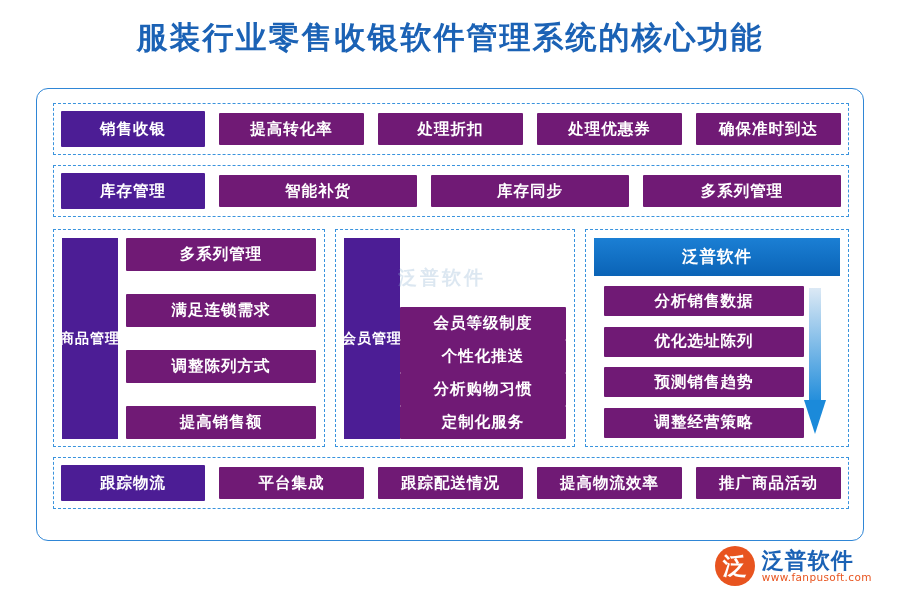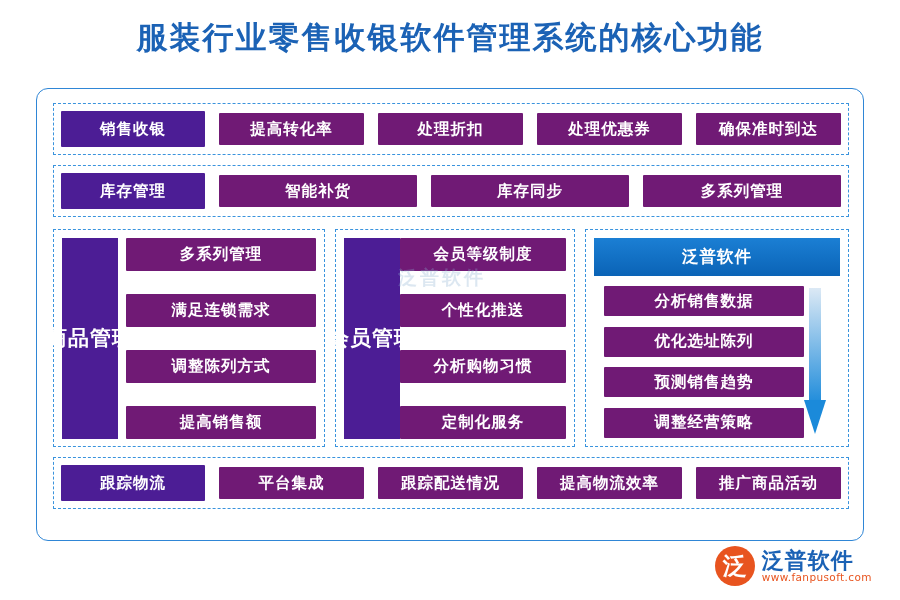--- a/index.html
+++ b/index.html
@@ -94,40 +94,40 @@
   #box-goods  { left: 16px;  top: 140px; width: 272px; height: 218px; }
   #box-member { left: 298px; top: 140px; width: 240px; height: 218px; }
   #box-data   { left: 548px; top: 140px; width: 264px; height: 218px; }
 
   .side-label {
     position: absolute;
     left: 8px;
     top: 8px;
     width: 56px;
     height: 201px;
-    font-size: 21px;
+    font-size: 14px;
     line-height: 19px;
     text-align: center;
     padding: 0 10px;
   }
   .stack {
     position: absolute;
     top: 8px;
     display: flex;
     flex-direction: column;
     justify-content: space-between;
     height: 201px;
   }
   .stack .chip {
     height: 33px;
     border-radius: 1px;
   }
 
   #goods-stack  { left: 72px; width: 190px; }
-  #member-stack { left: 64px; width: 166px; }
+  #member-stack { left: 64px; width: 166px; justify-content: flex-end; }
 
   
   .data-head {
     position: absolute;
     left: 8px;
     top: 8px;
     width: 246px;
     height: 38px;
     font-size: 16.5px;
   }

